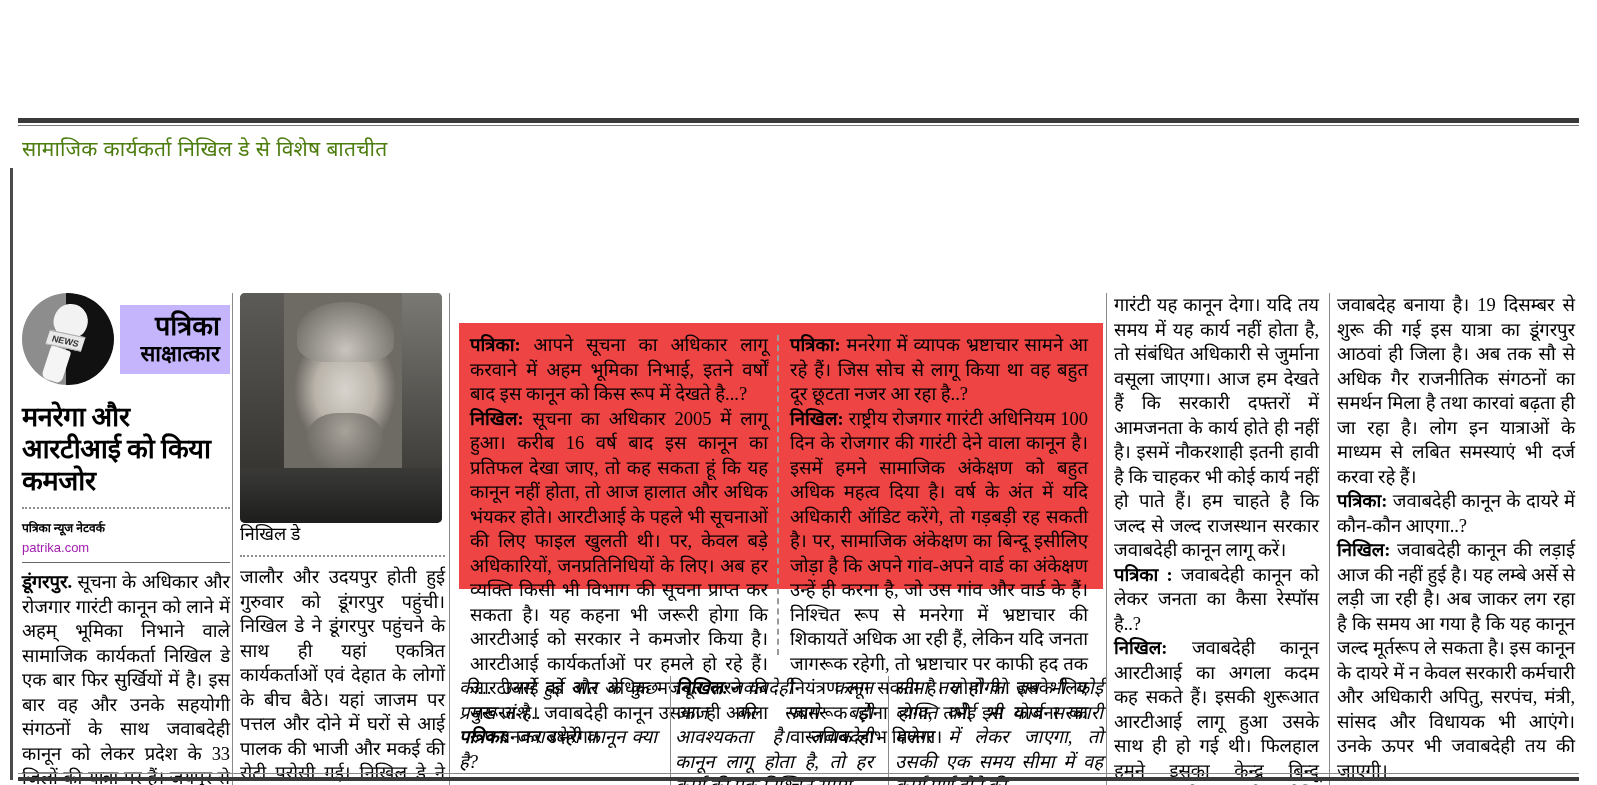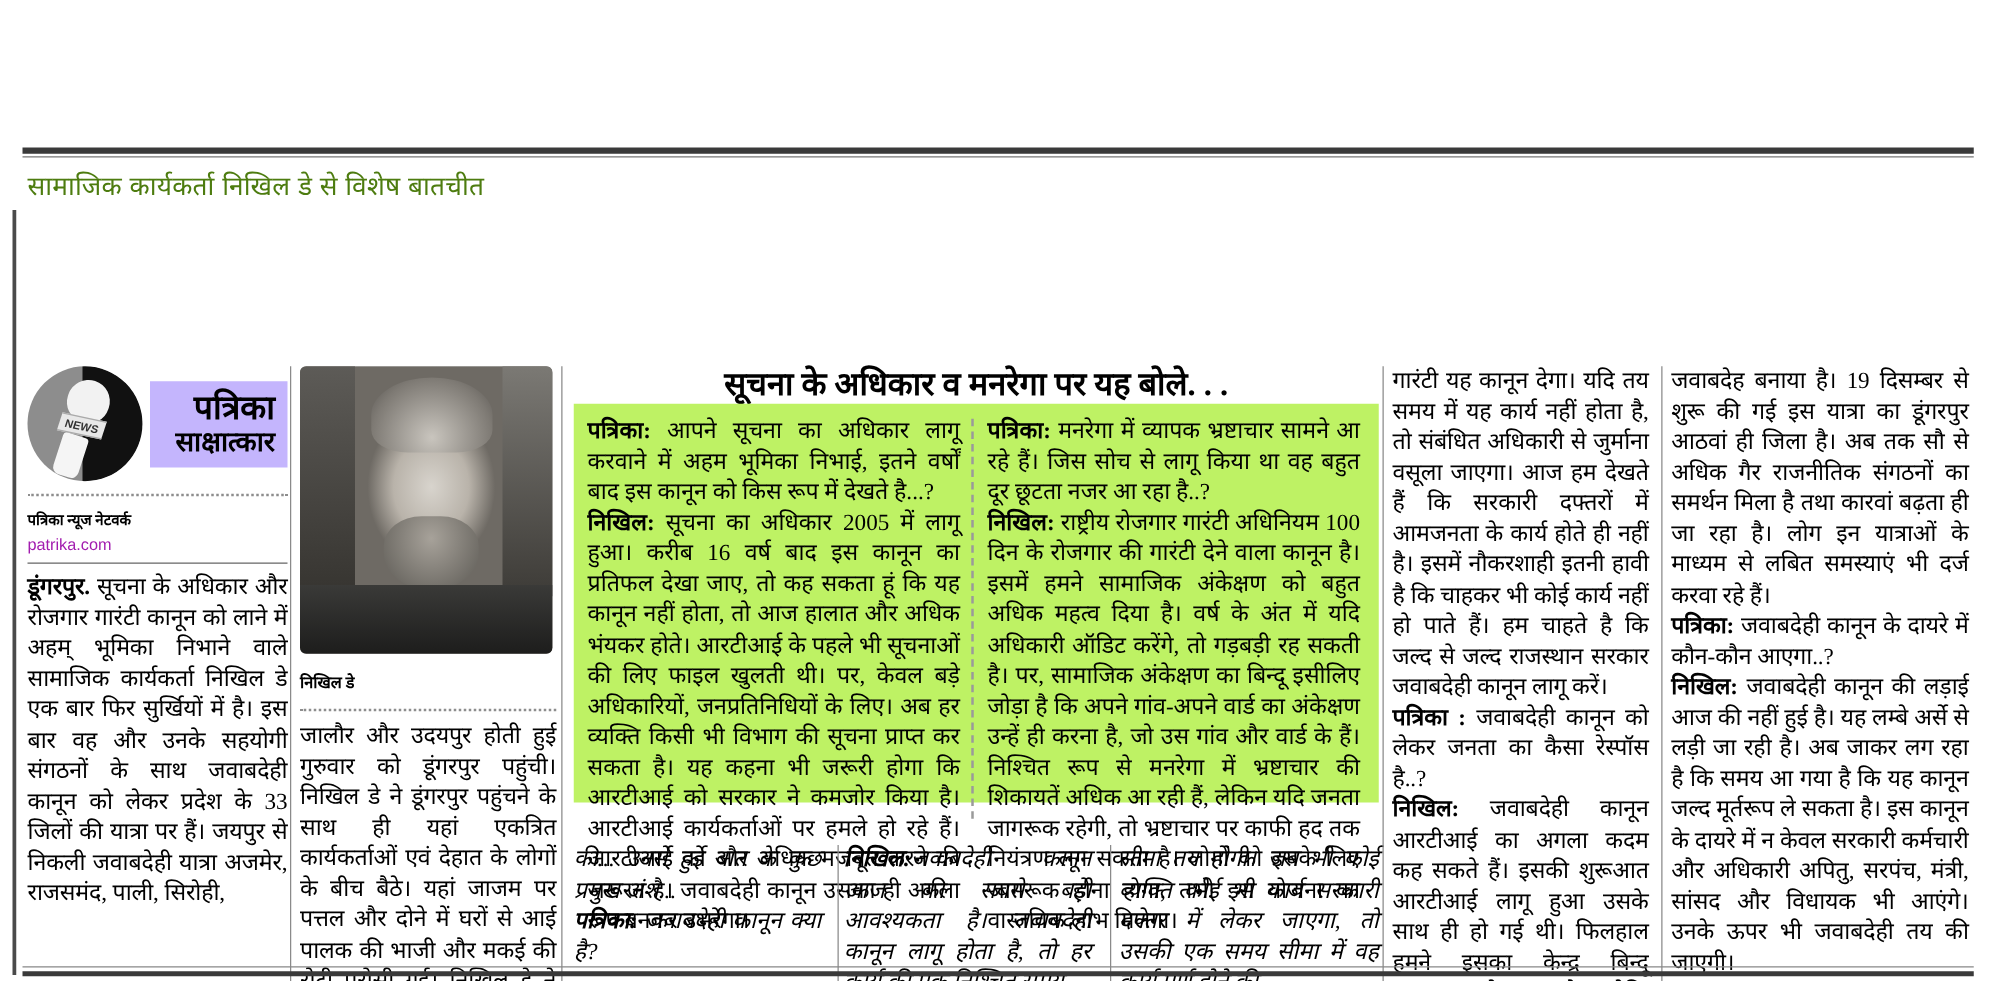--- a/index.html
+++ b/index.html
@@ -122,26 +122,26 @@
     background:linear-gradient(180deg,#3a3a38 0%,#1d1d1c 100%);
   }
   .photo .bgleft{
     position:absolute;left:0;top:0;width:22%;height:82%;
     background:linear-gradient(180deg,#5d5b57,#35332f);
   }
   .photo .bgright{
     position:absolute;right:0;top:0;width:20%;height:80%;
     background:linear-gradient(180deg,#7b7974,#3d3b37);
   }
-  .caption{font-weight:bold;font-size:13px;line-height:22px;margin-top:12px;}
+  .caption{font-weight:normal;font-size:18px;line-height:22px;margin-top:0;}
 
   
   .qbox{
-    position:absolute;left:459px;top:30px;width:644px;height:319px;
-    background:#bef264;
+    position:absolute;left:459px;top:30px;width:644px;height:266px;
+    background:#ef4444;
   }
   .qbox-title{
     position:absolute;left:459px;top:0px;width:644px;
     text-align:center;font-weight:bold;font-size:26px;line-height:30px;
   }
   .qcol{position:absolute;top:10px;width:298px;font-size:18.5px;line-height:24.5px;text-align:justify;}
   .qcol.a{left:11px;}
   .qcol.b{left:331px;}
   .qbox .dashsep{
     position:absolute;left:318px;top:12px;width:0;height:320px;
@@ -194,20 +194,21 @@
             <div class="band">NEWS</div>
             <div class="stem"></div>
           </div>
         </div>
         <div class="badge">
           <div class="b1">पत्रिका</div>
           <div class="b2">साक्षात्कार</div>
         </div>
       </div>
 
+      <div class="subhead">मनरेगा और आरटीआई को किया कमजोर</div>
       <div class="dotrule"></div>
       <div class="byline">पत्रिका न्यूज नेटवर्क</div>
       <div class="byline-site">patrika.com</div>
       <div class="hr-thin"></div>
       <div class="bodytext"><b>डूंगरपुर.</b><span> सूचना के अधिकार और रोजगार गारंटी कानून को लाने में अहम् भूमिका निभाने वाले सामाजिक कार्यकर्ता निखिल डे एक बार फिर सुर्खियों में है। इस बार वह और उनके सहयोगी संगठनों के साथ जवाबदेही कानून को लेकर प्रदेश के 33 जिलों की यात्रा पर हैं। जयपुर से निकली जवाबदेही यात्रा अजमेर, राजसमंद, पाली, सिरोही,</span></div>
     </div>
     <div class="vline" style="left:232px;top:0;height:492px;"></div>
 
     <div class="col c2">
       <div class="photo">
@@ -216,21 +217,20 @@
         <div class="hair"></div>
           <div class="beard"></div>
           <div class="torso"></div>
       </div>
       <div class="caption">निखिल डे</div>
       <div class="dotrule"></div>
       <div class="bodytext">जालौर और उदयपुर होती हुई गुरुवार को डूंगरपुर पहुंची। निखिल डे ने डूंगरपुर पहुंचने के साथ ही यहां एकत्रित कार्यकर्ताओं एवं देहात के लोगों के बीच बैठे। यहां जाजम पर पत्तल और दोने में घरों से आई पालक की भाजी और मकई की रोटी परोसी गई। निखिल डे ने भोजन दौरान पत्रिका से विशेष चर्चा</div>
     </div>
     <div class="vline" style="left:449px;top:0;height:492px;"></div>
 
-    <div class="qbox-title">सूचना के अधिकार व मनरेगा पर यह बोले. . .</div>
     <div class="qbox">
       <div class="dashsep"></div>
       <div class="qcol a">
         <span class="qlabel">पत्रिका:</span><span> आपने सूचना का अधिकार लागू करवाने में अहम भूमिका निभाई, इतने वर्षों बाद इस कानून को किस रूप में देखते है...?</span><br>
         <span class="qlabel">निखिल:</span><span> सूचना का अधिकार 2005 में लागू हुआ। करीब 16 वर्ष बाद इस कानून का प्रतिफल देखा जाए, तो कह सकता हूं कि यह कानून नहीं होता, तो आज हालात और अधिक भंयकर होते। आरटीआई के पहले भी सूचनाओं की लिए फाइल खुलती थी। पर, केवल बड़े अधिकारियों, जनप्रतिनिधियों के लिए। अब हर व्यक्ति किसी भी विभाग की सूचना प्राप्त कर सकता है। यह कहना भी जरूरी होगा कि आरटीआई को सरकार ने कमजोर किया है। आरटीआई कार्यकर्ताओं पर हमले हो रहे हैं। आरटीआई को और अधिक मजबूत करने की जरूरत है। जवाबदेही कानून उसका ही अगला रूप बनकर उभरेगा।</span>
       </div>
       <div class="qcol b">
         <span class="qlabel">पत्रिका:</span><span> मनरेगा में व्यापक भ्रष्टाचार सामने आ रहे हैं। जिस सोच से लागू किया था वह बहुत दूर छूटता नजर आ रहा है..?</span><br>
         <span class="qlabel">निखिल:</span><span> राष्ट्रीय रोजगार गारंटी अधिनियम 100 दिन के रोजगार की गारंटी देने वाला कानून है। इसमें हमने सामाजिक अंकेक्षण को बहुत अधिक महत्व दिया है। वर्ष के अंत में यदि अधिकारी ऑडिट करेंगे, तो गड़बड़ी रह सकती है। पर, सामाजिक अंकेक्षण का बिन्दू इसीलिए जोड़ा है कि अपने गांव-अपने वार्ड का अंकेक्षण उन्हें ही करना है, जो उस गांव और वार्ड के हैं। निश्चित रूप से मनरेगा में भ्रष्टाचार की शिकायतें अधिक आ रही हैं, लेकिन यदि जनता जागरूक रहेगी, तो भ्रष्टाचार पर काफी हद तक नियंत्रण लग सकता है। लोगों को इसके लिए जागरूक होना होगा, तभी इस योजना का वास्तविक लाभ मिलेगा।</span>
       </div>

